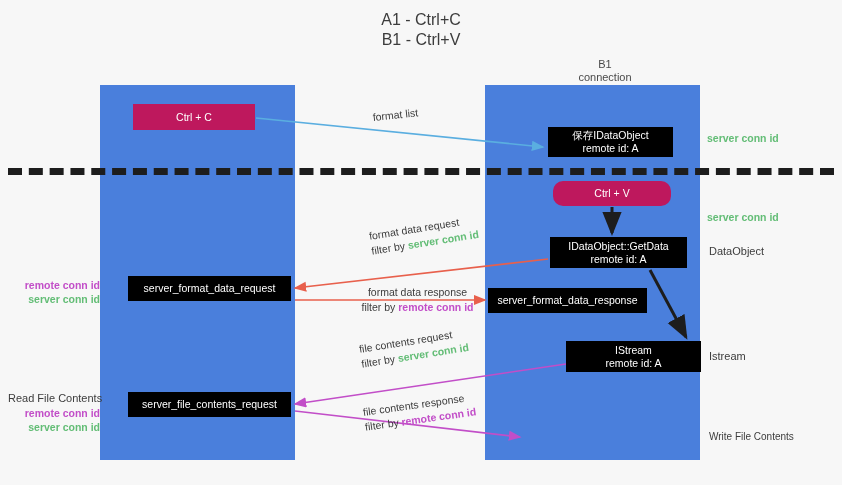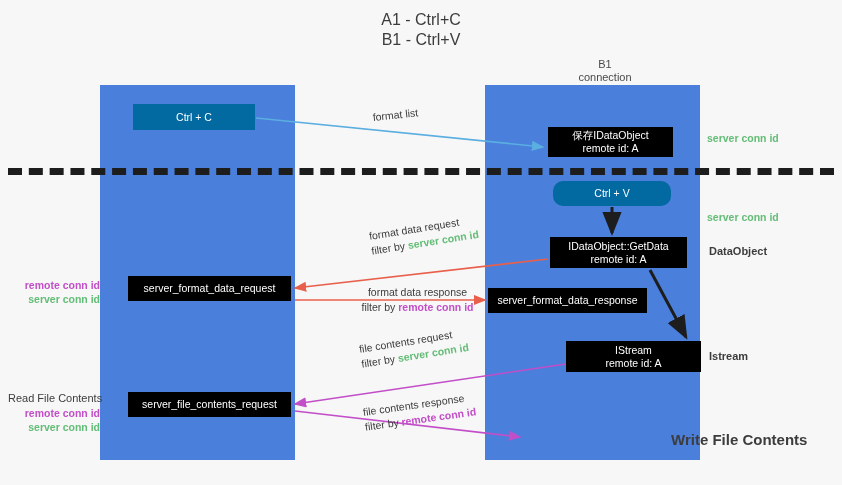--- a/index.html
+++ b/index.html
@@ -63,21 +63,21 @@
     display: flex;
     flex-direction: column;
     align-items: center;
     justify-content: center;
     text-align: center;
     color: #ffffff;
     font-size: 10.5px;
     line-height: 13px;
     padding: 2px 4px;
   }
-  .box.green { background: #0369a1; }
+  .box.green { background: #be185d; }
   .box.orange { background: #000000; }
   .box .l2 { font-size: 10.5px; }
 
   #box-ctrlc   { left: 133px; top: 104px; width: 122px; height: 26px; }
   #box-clip    { left: 548px; top: 127px; width: 125px; height: 30px; }
   #box-ctrlv   { left: 553px; top: 181px; width: 118px; height: 25px; border-radius: 10px; }
   #box-getdata { left: 550px; top: 237px; width: 137px; height: 31px; }
   #box-sfdreq  { left: 128px; top: 276px; width: 163px; height: 25px; }
   #box-sfdres  { left: 488px; top: 288px; width: 159px; height: 25px; }
   #box-istream { left: 566px; top: 341px; width: 135px; height: 31px; }
@@ -85,27 +85,27 @@
   #box-sfcres  { left: 523px; top: 424px; width: 163px; height: 25px; }
 
   
   .ann {
     font-size: 10.5px;
     line-height: 14px;
     font-weight: bold;
   }
   .green-txt  { color: #63bd76; }
   .purple-txt { color: #c24ec8; }
-  .plain-txt  { color: #3c3c3c; font-weight: bold; }
+  .plain-txt  { color: #3c3c3c; font-weight: normal; }
 
   #ann-server-1 { left: 707px; top: 131px; }
   #ann-server-2 { left: 707px; top: 210px; }
   #ann-dataobject { left: 709px; top: 245px; font-size: 11px; }
   #ann-istream    { left: 709px; top: 350px; font-size: 11px; }
-  #ann-writefile  { left: 671px; top: 431px; font-size: 15px; }
+  #ann-writefile  { left: 709px; top: 431px; font-size: 10px; }
 
   #ann-left-1 {
     left: 8px; top: 278px; width: 92px; text-align: right;
   }
   #ann-left-2 {
     left: 8px; top: 392px; width: 92px; text-align: right;
   }
   #ann-readfile {
     left: 8px; top: 392px; width: 150px;
     font-size: 11px; color: #3c3c3c;

